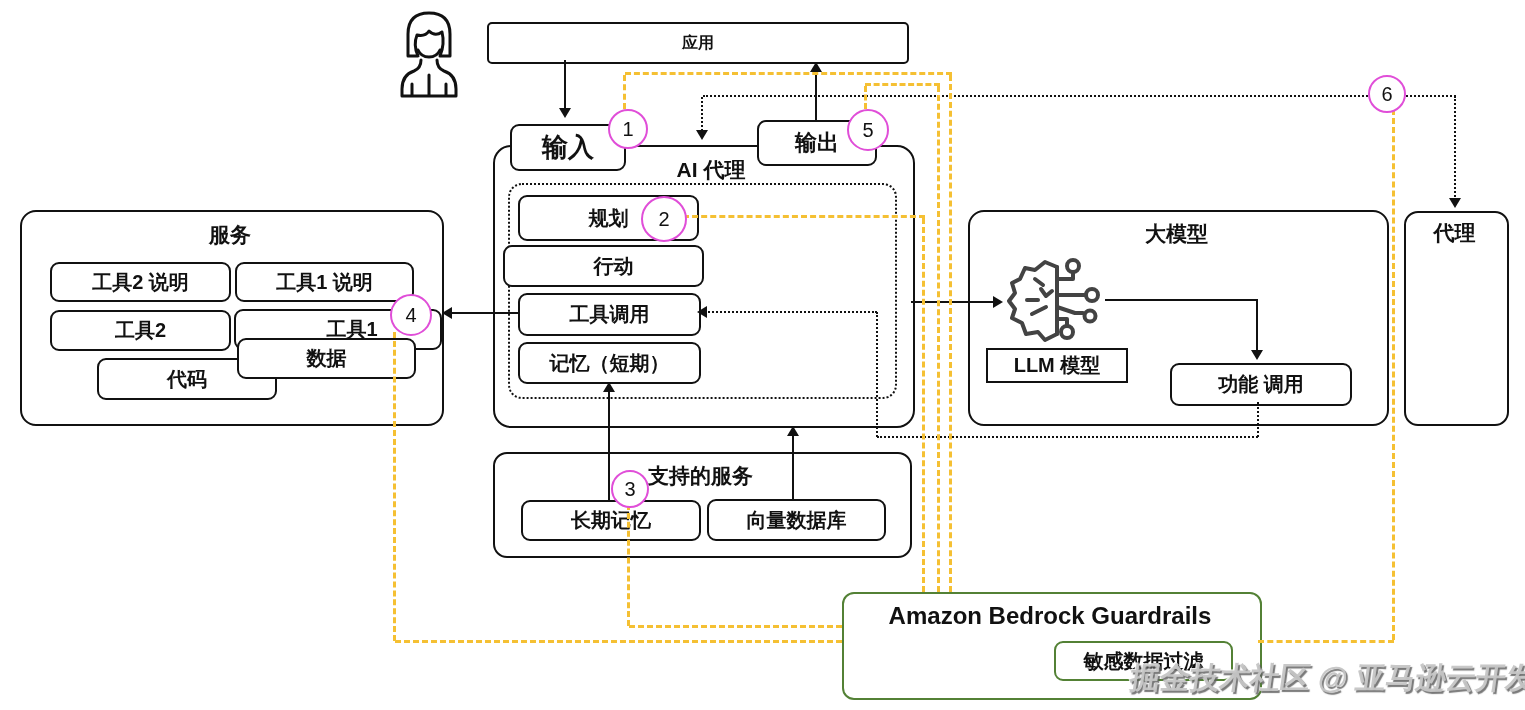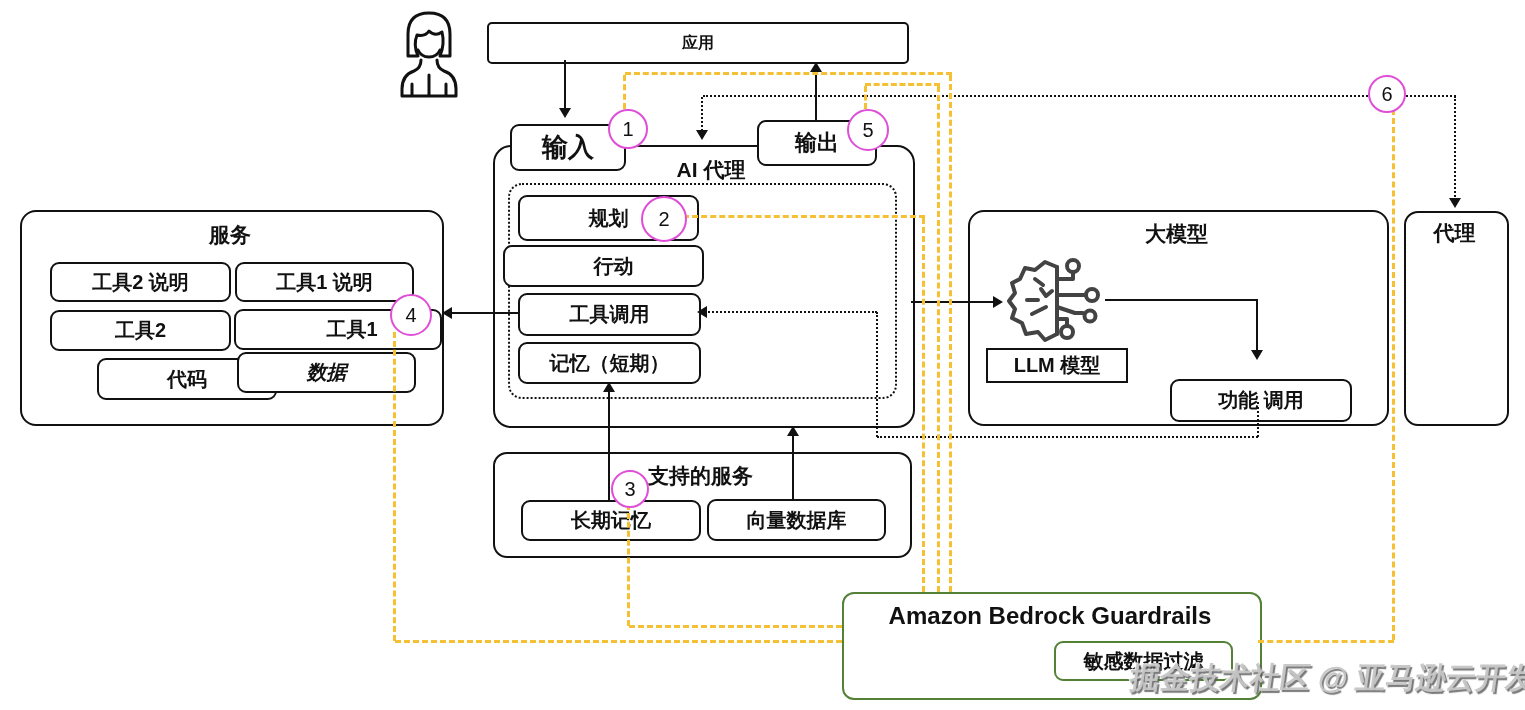--- a/index.html
+++ b/index.html
@@ -93,21 +93,21 @@
     </div>
   <div class="bx" style="left:50px;top:310px;width:177px;height:37px;">
       <span>工具2</span>
     </div>
   <div class="bx" style="left:234px;top:309px;width:176px;height:37px;padding-left:28px;">
       <span>工具1</span>
     </div>
   <div class="bx" style="left:53px;top:358px;width:176px;height:38px;margin-left:44px;">
       <span>代码</span>
     </div>
-  <div class="bx" style="left:237px;top:352px;width:175px;height:37px;font-style:italic;">
+  <div class="bx" style="left:237px;top:338px;width:175px;height:37px;">
       <span>数据</span>
     </div>
 
   <div class="bigbox" style="left:968px;top:210px;width:417px;height:212px;"></div>
   <div class="ttl" style="left:968px;top:220px;width:417px;">大模型</div>
   <div class="abs" style="left:1005px;top:255px;width:105px;height:92px;z-index:3;">
     <svg width="105" height="92" viewBox="0 0 105 92" fill="none" stroke="#434343" stroke-width="4" stroke-linecap="round" stroke-linejoin="round">
       <path d="M52 12 L40 7 L30 15 L20 13 L15 24 L7 28 L10 38 L4 46 L10 54 L7 63 L17 68 L21 79 L33 77 L40 85 L52 79 Z"></path>
       <line x1="52" y1="12" x2="52" y2="79"></line>
       <path d="M30 24 L38 30"></path>
@@ -120,21 +120,21 @@
         <circle cx="87" cy="40" r="6"></circle>
       <path d="M52 52 L70 58 L78 58"></path>
         <circle cx="85" cy="61" r="5.5"></circle>
       <path d="M52 64 L62 64 L62 71"></path>
         <circle cx="62" cy="77" r="6"></circle>
     </svg>
   </div>
   <div class="bx sq" style="left:986px;top:348px;width:138px;height:31px;">
       <span>LLM 模型</span>
     </div>
-  <div class="bx" style="left:1170px;top:379px;width:178px;height:39px;">
+  <div class="bx" style="left:1170px;top:363px;width:178px;height:39px;">
       <span>功能 调用</span>
     </div>
 
   <div class="bigbox" style="left:1404px;top:211px;width:101px;height:211px;border-radius:14px;"></div>
   <div class="ttl" style="left:1404px;top:219px;width:101px;">代理</div>
 
   <div class="bigbox" style="left:493px;top:452px;width:415px;height:102px;border-radius:14px;"></div>
   <div class="ttl" style="left:493px;top:462px;width:415px;">支持的服务</div>
   <div class="bx" style="left:521px;top:500px;width:176px;height:37px;">
       <span>长期记忆</span>

